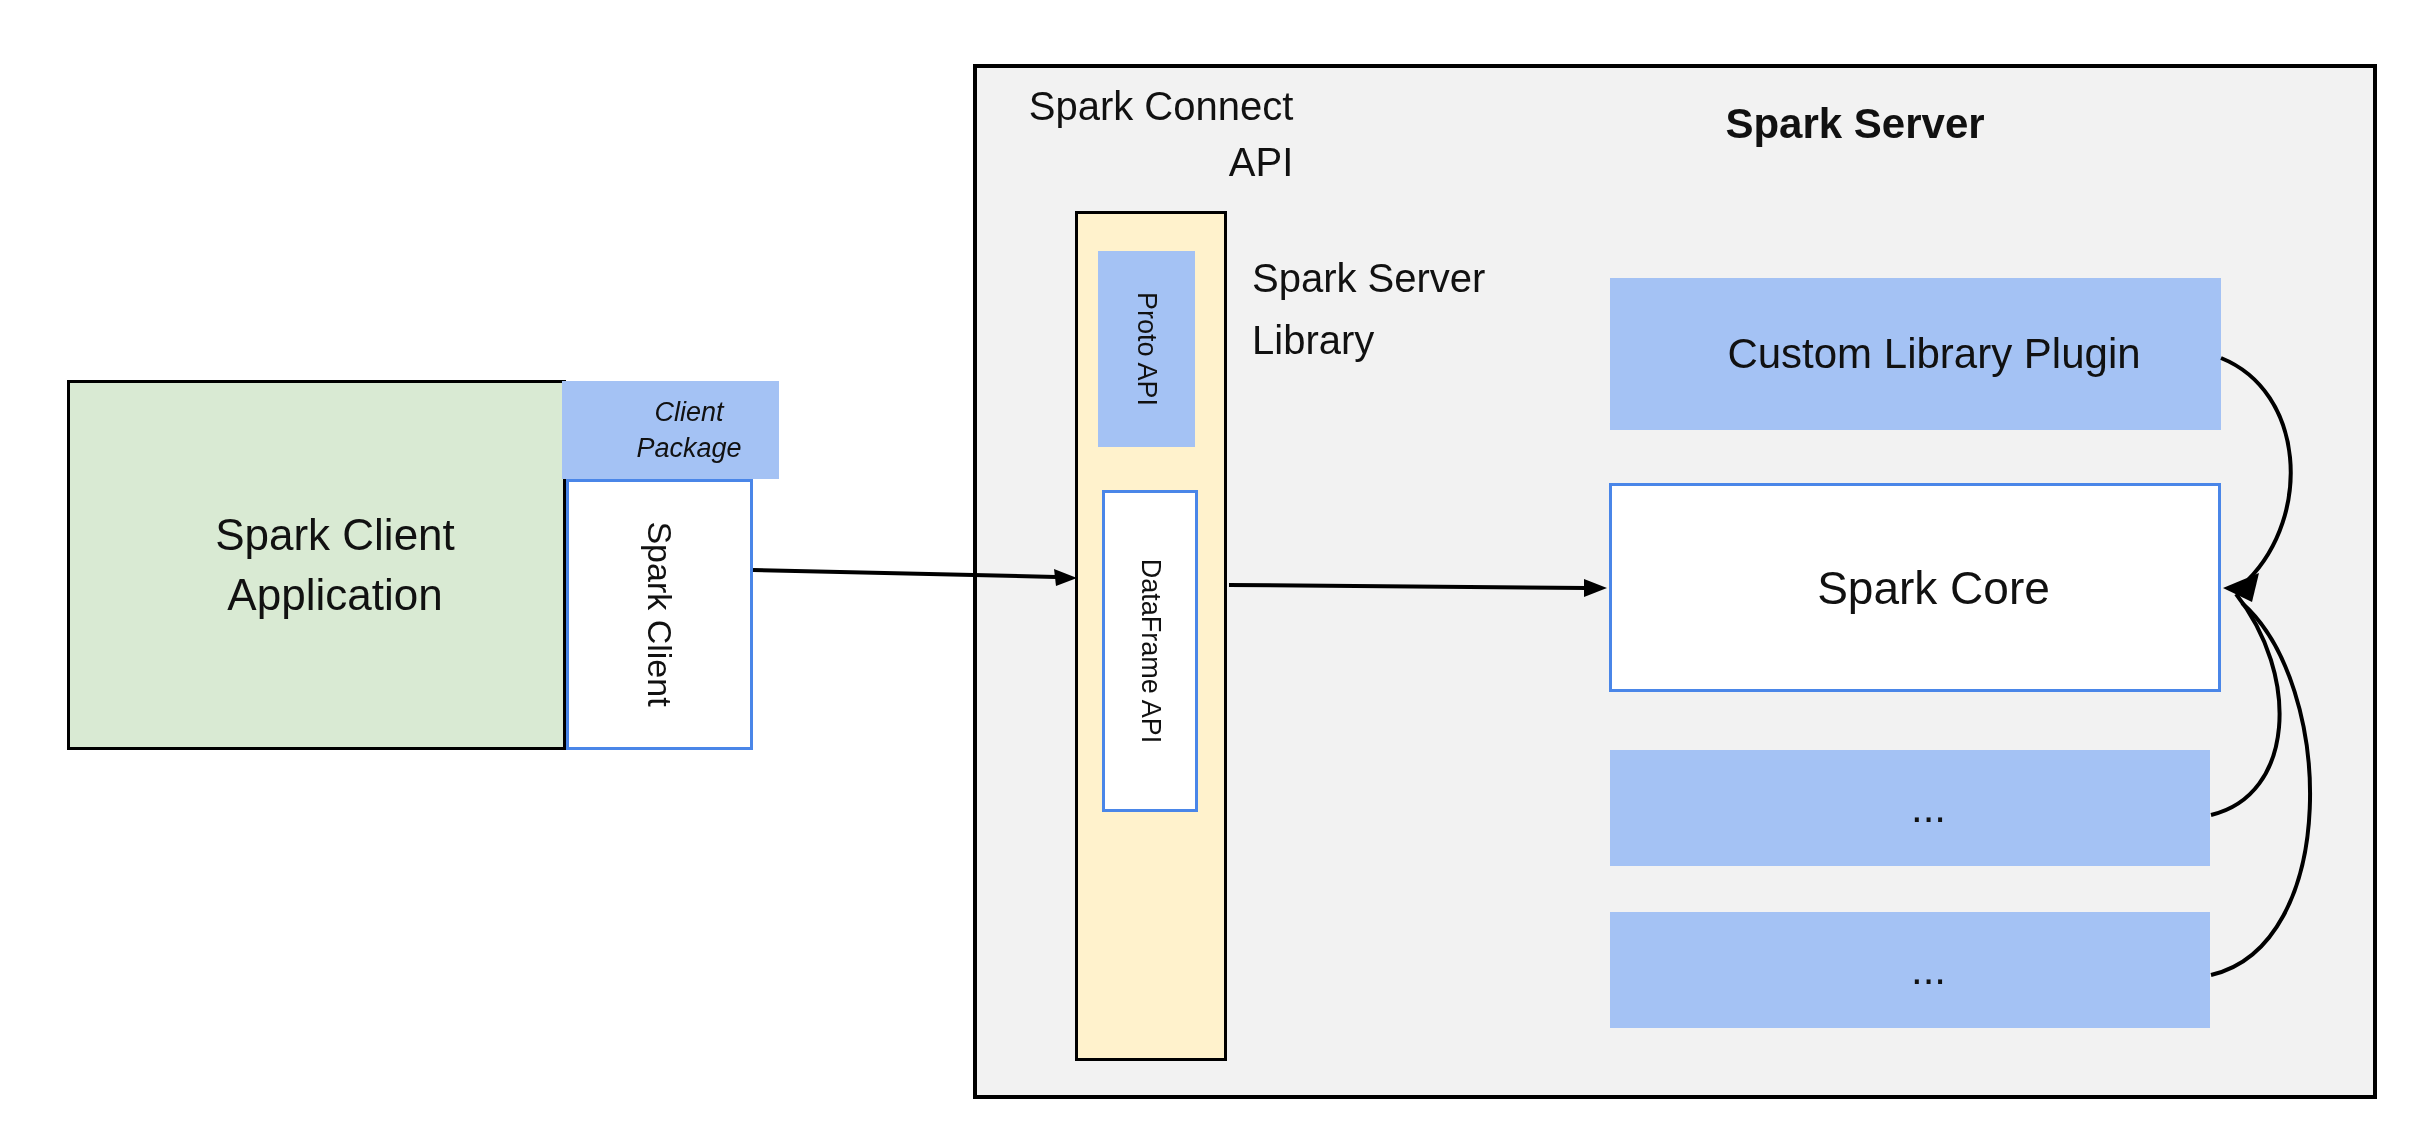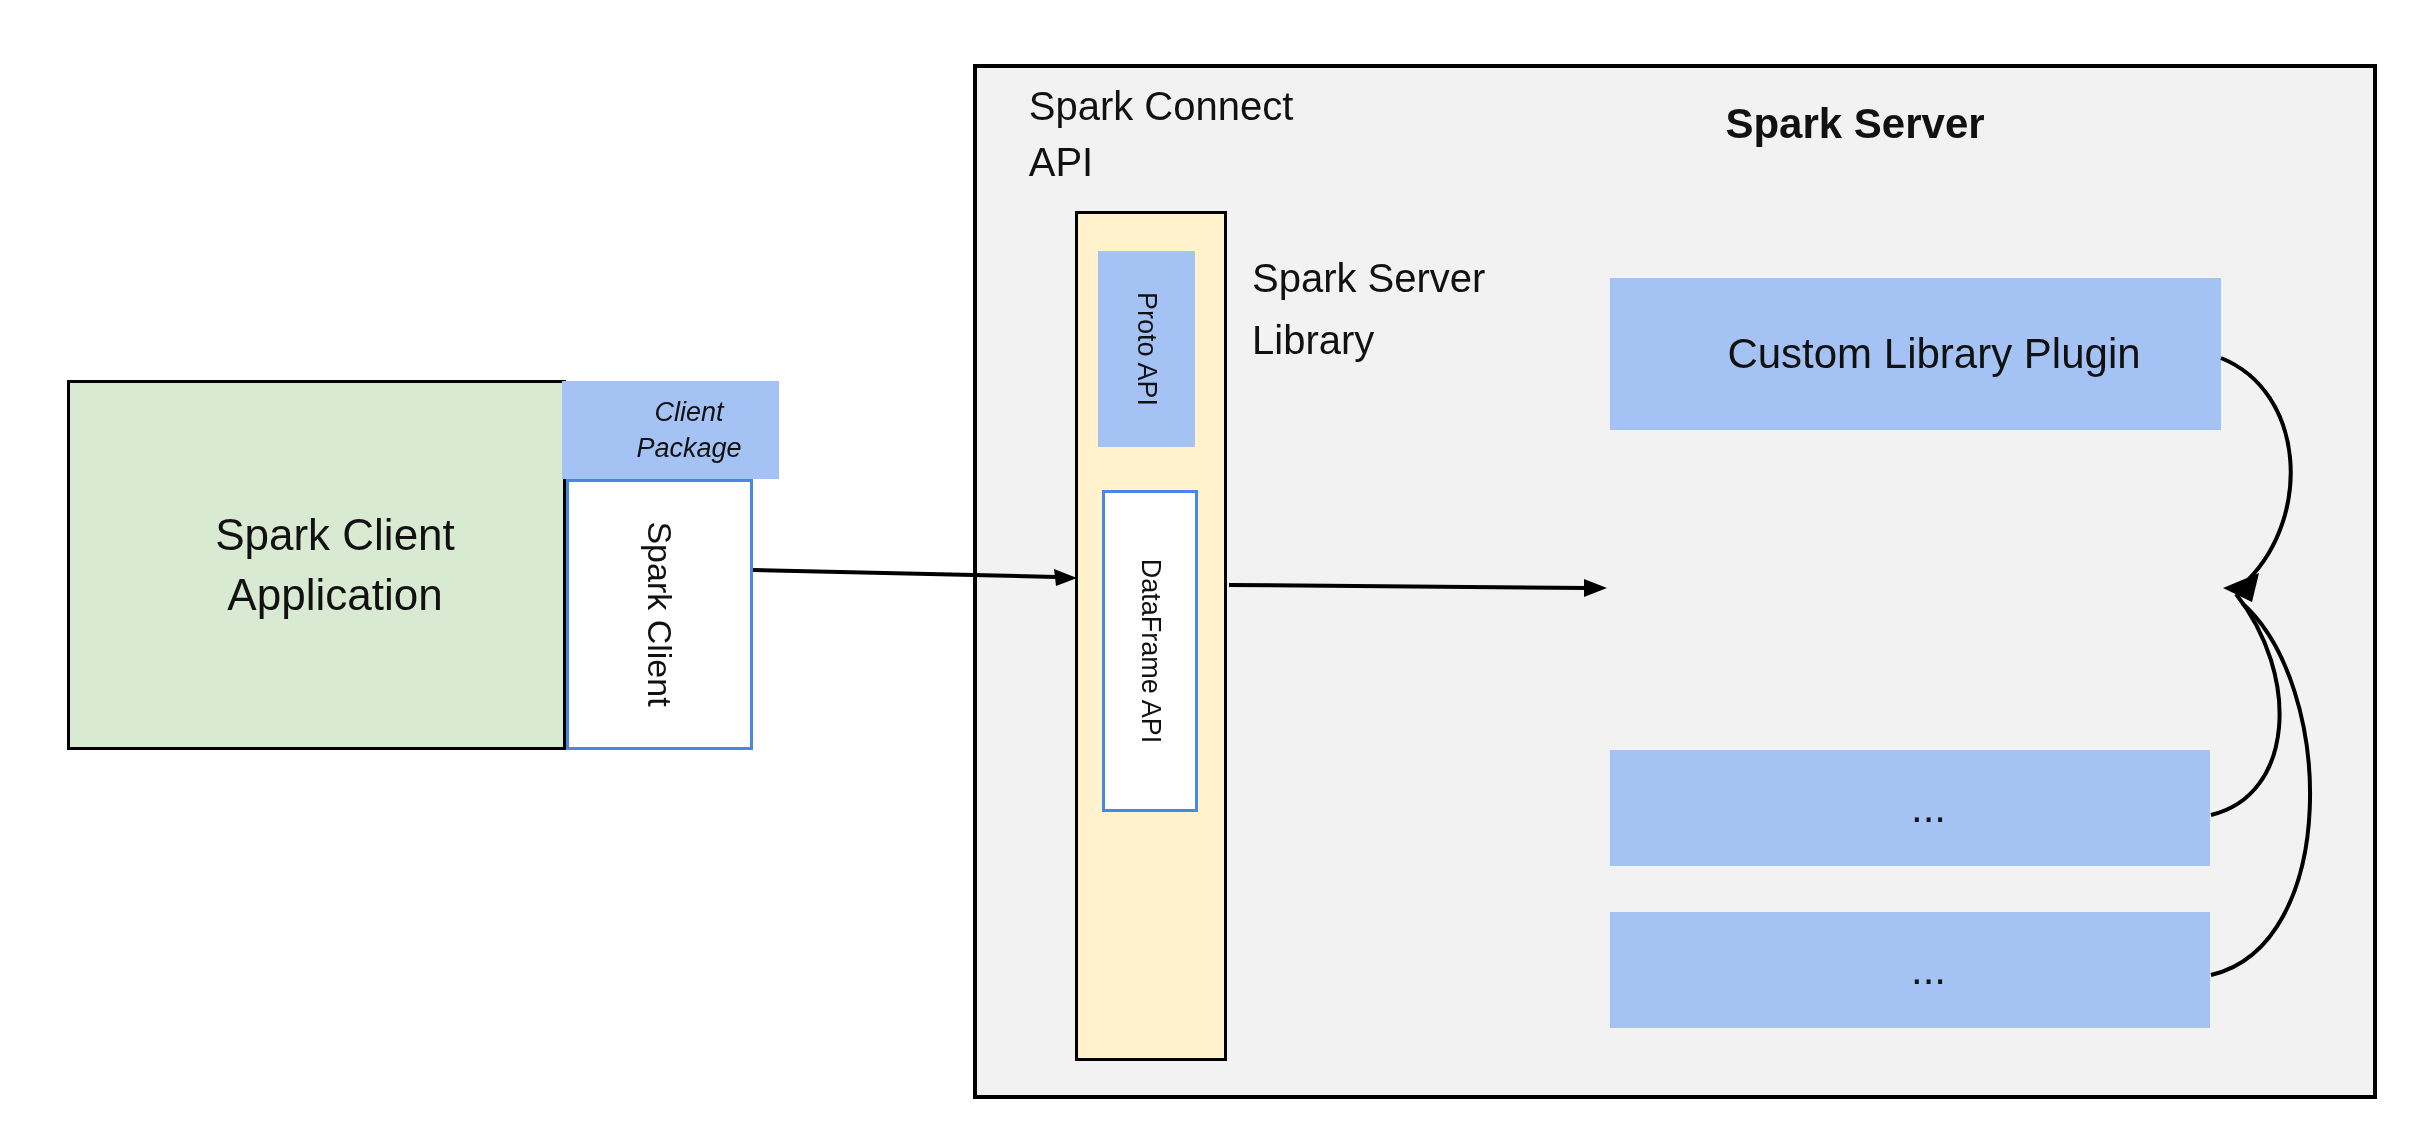--- a/index.html
+++ b/index.html
@@ -9,21 +9,21 @@
   .box{position:absolute;box-sizing:border-box;padding-left:37px;}
   .green-box{background:var(--green-fill);border:3px solid var(--black);}
   .blue-box{background:var(--blue-fill);}
   .white-blue-box{background:#ffffff;border:3px solid var(--blue-border);}
   .gray-box{background:var(--gray-fill);border:4px solid var(--black);}
   .yellow-box{background:var(--yellow-fill);border:3px solid var(--black);}
 
   .center-label{display:flex;align-items:center;justify-content:center;text-align:center;white-space:pre-line;}
 
   .abs-label{position:absolute;white-space:pre-line;}
-  .centered-x{transform:translateX(-50%);text-align:left;}
+  .centered-x{transform:translateX(-50%);text-align:right;}
 
   .vtext{position:absolute;transform:translate(-50%,-50%) rotate(90deg);white-space:nowrap;}
 
   .t-app{font-size:44px;line-height:60px;}
   .t-pkg{font-size:27px;line-height:36px;}
   .t-vclient{font-size:34px;}
   .t-connect{font-size:40px;line-height:56px;}
   .t-servertitle{font-size:42px;font-weight:bold;}
   .t-library{font-size:40px;line-height:62px;}
   .t-vapi{font-size:27px;}
@@ -60,20 +60,21 @@
   <div class="vtext t-vapi" style="left:1146px;top:349px;">Proto API</div>
 
   <div class="box white-blue-box" style="left:1102px;top:490px;width:96px;height:322px;"></div>
   <div class="vtext t-vapi" style="left:1150px;top:651px;">DataFrame API</div>
 
   <div class="abs-label t-library" style="left:1252px;top:247px;text-align:left;">Spark Server
 Library</div>
 
   <div class="box blue-box center-label t-plugin" style="left:1610px;top:278px;width:611px;height:152px;">Custom Library Plugin</div>
 
+  <div class="box white-blue-box center-label t-core" style="left:1609px;top:483px;width:612px;height:209px;">Spark Core</div>
 
   <div class="box blue-box center-label t-dots" style="left:1610px;top:750px;width:600px;height:116px;">...</div>
 
   <div class="box blue-box center-label t-dots" style="left:1610px;top:912px;width:600px;height:116px;">...</div>
 
   <svg class="connectors" width="2435" height="1135" viewBox="0 0 2435 1135">
 
     <path d="M 753 570 L 1056 577" stroke="#000" stroke-width="4" fill="none"></path>
     <polygon points="1077,578 1054,569 1056,586" fill="#000"></polygon>
 

